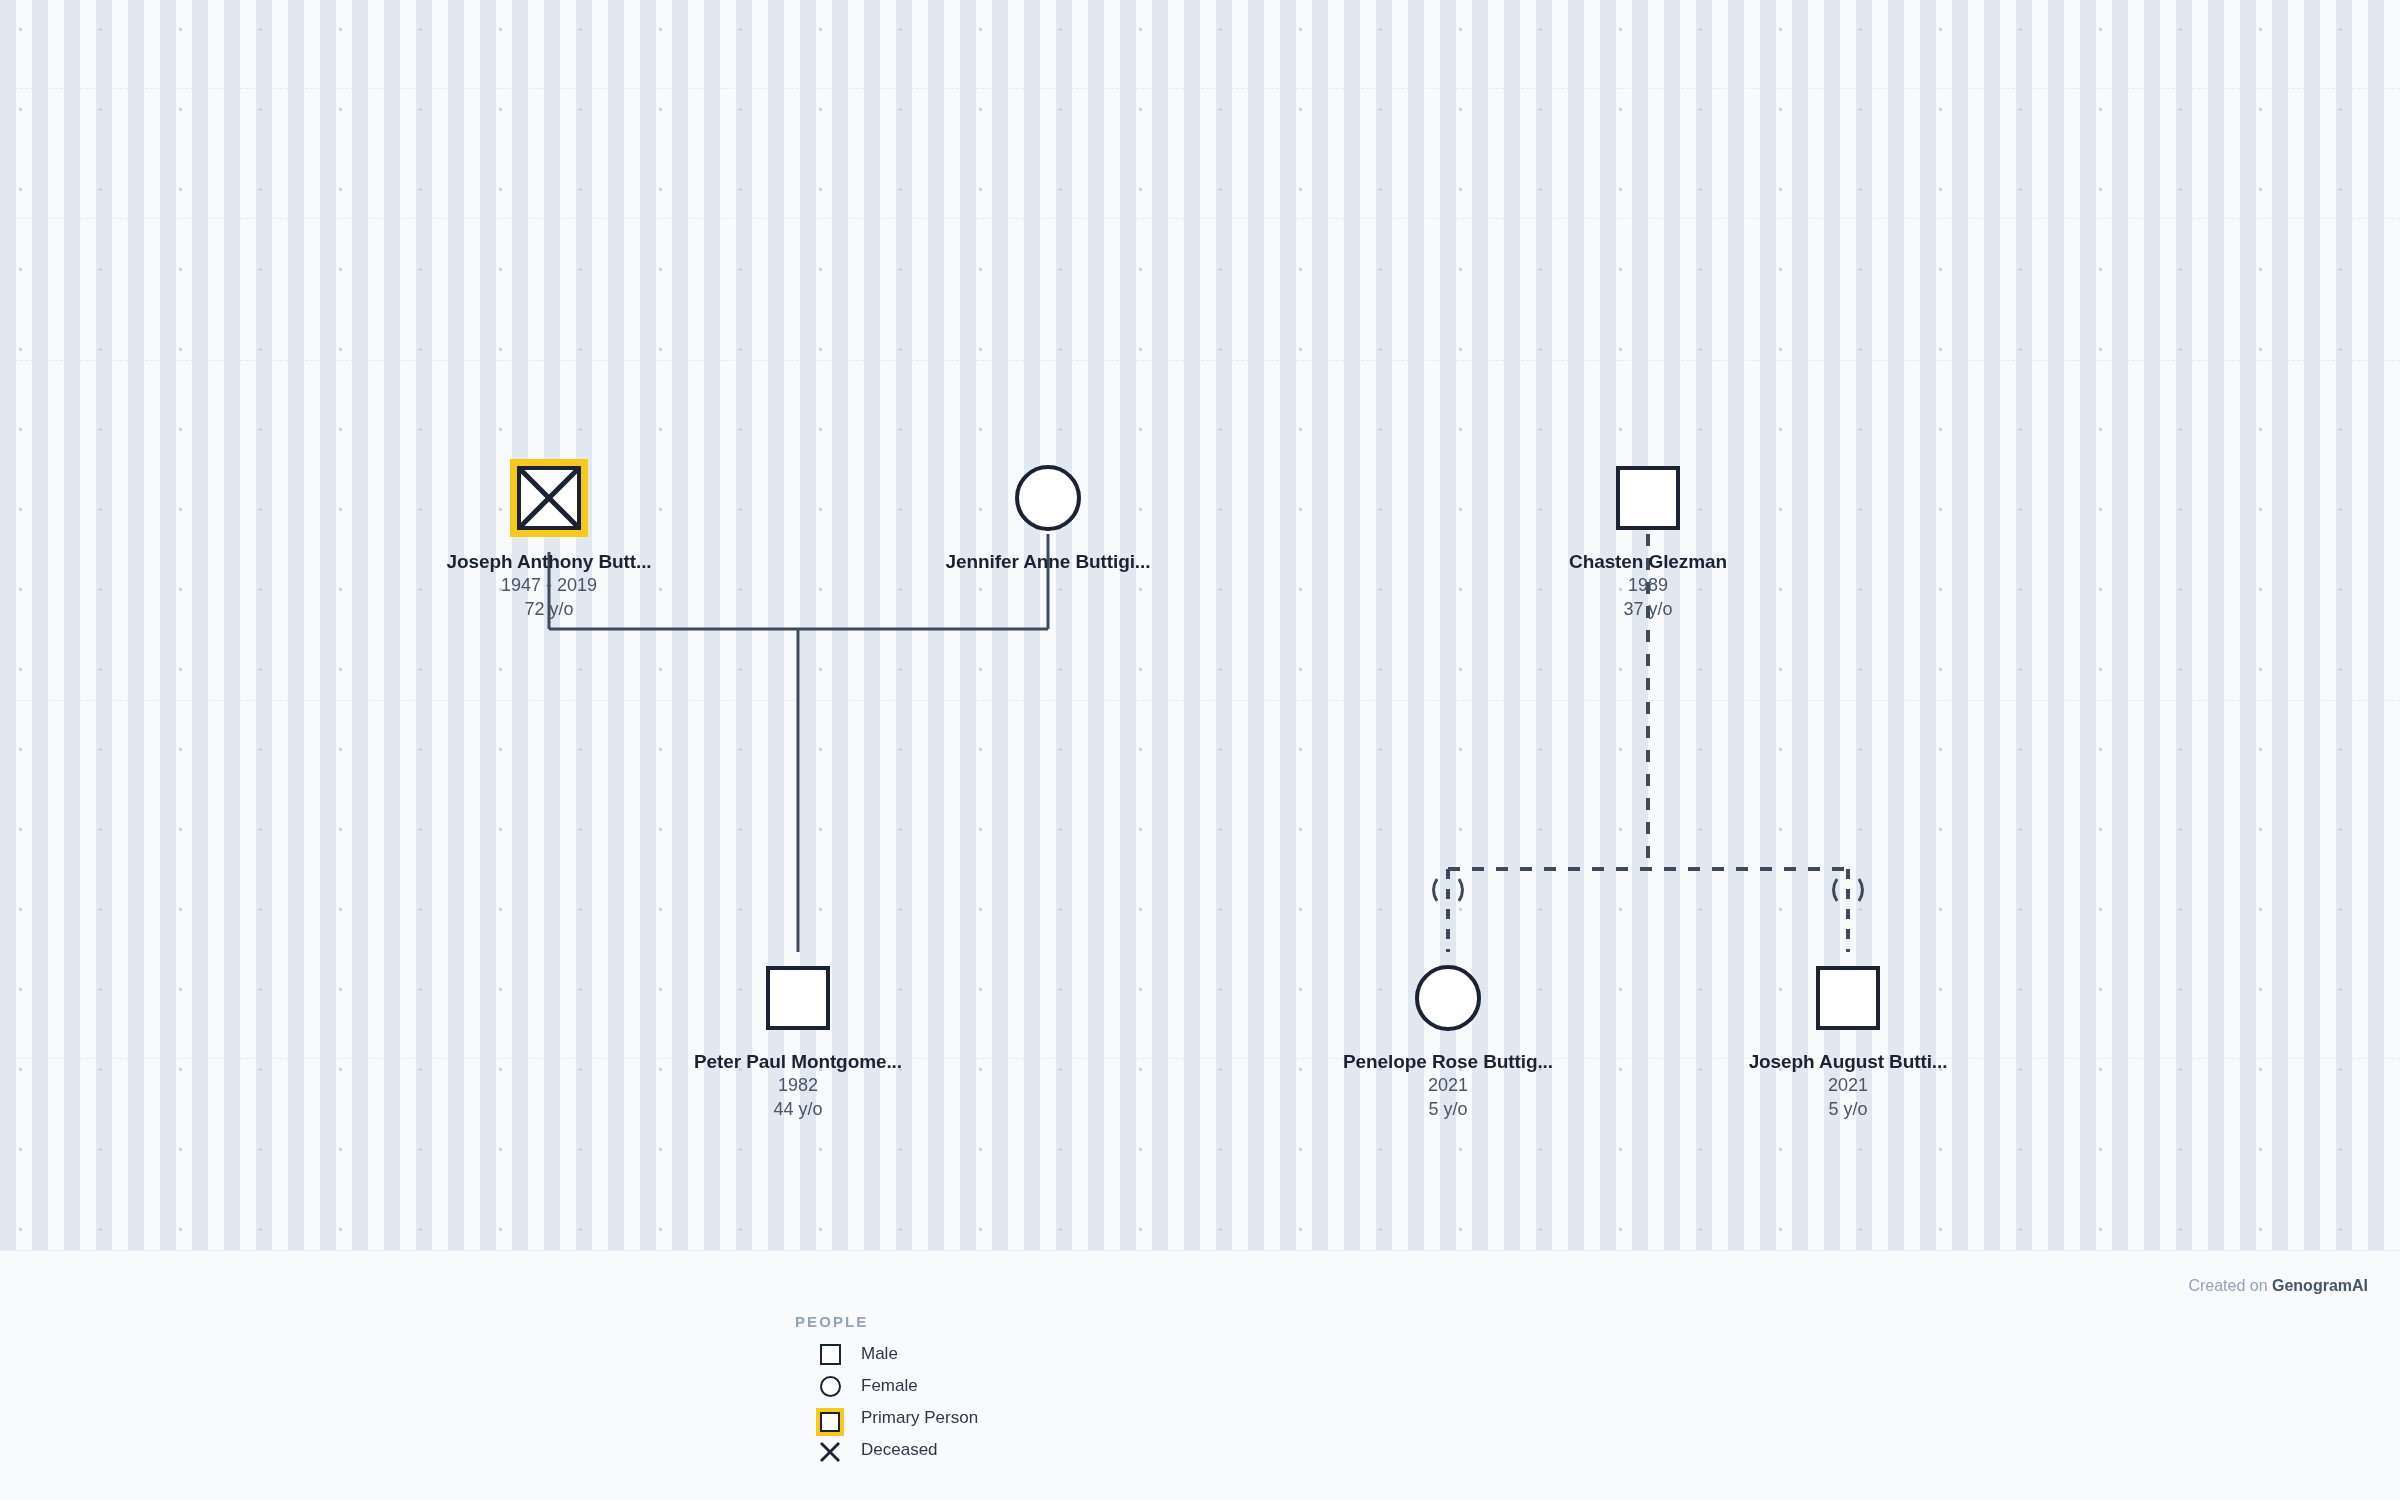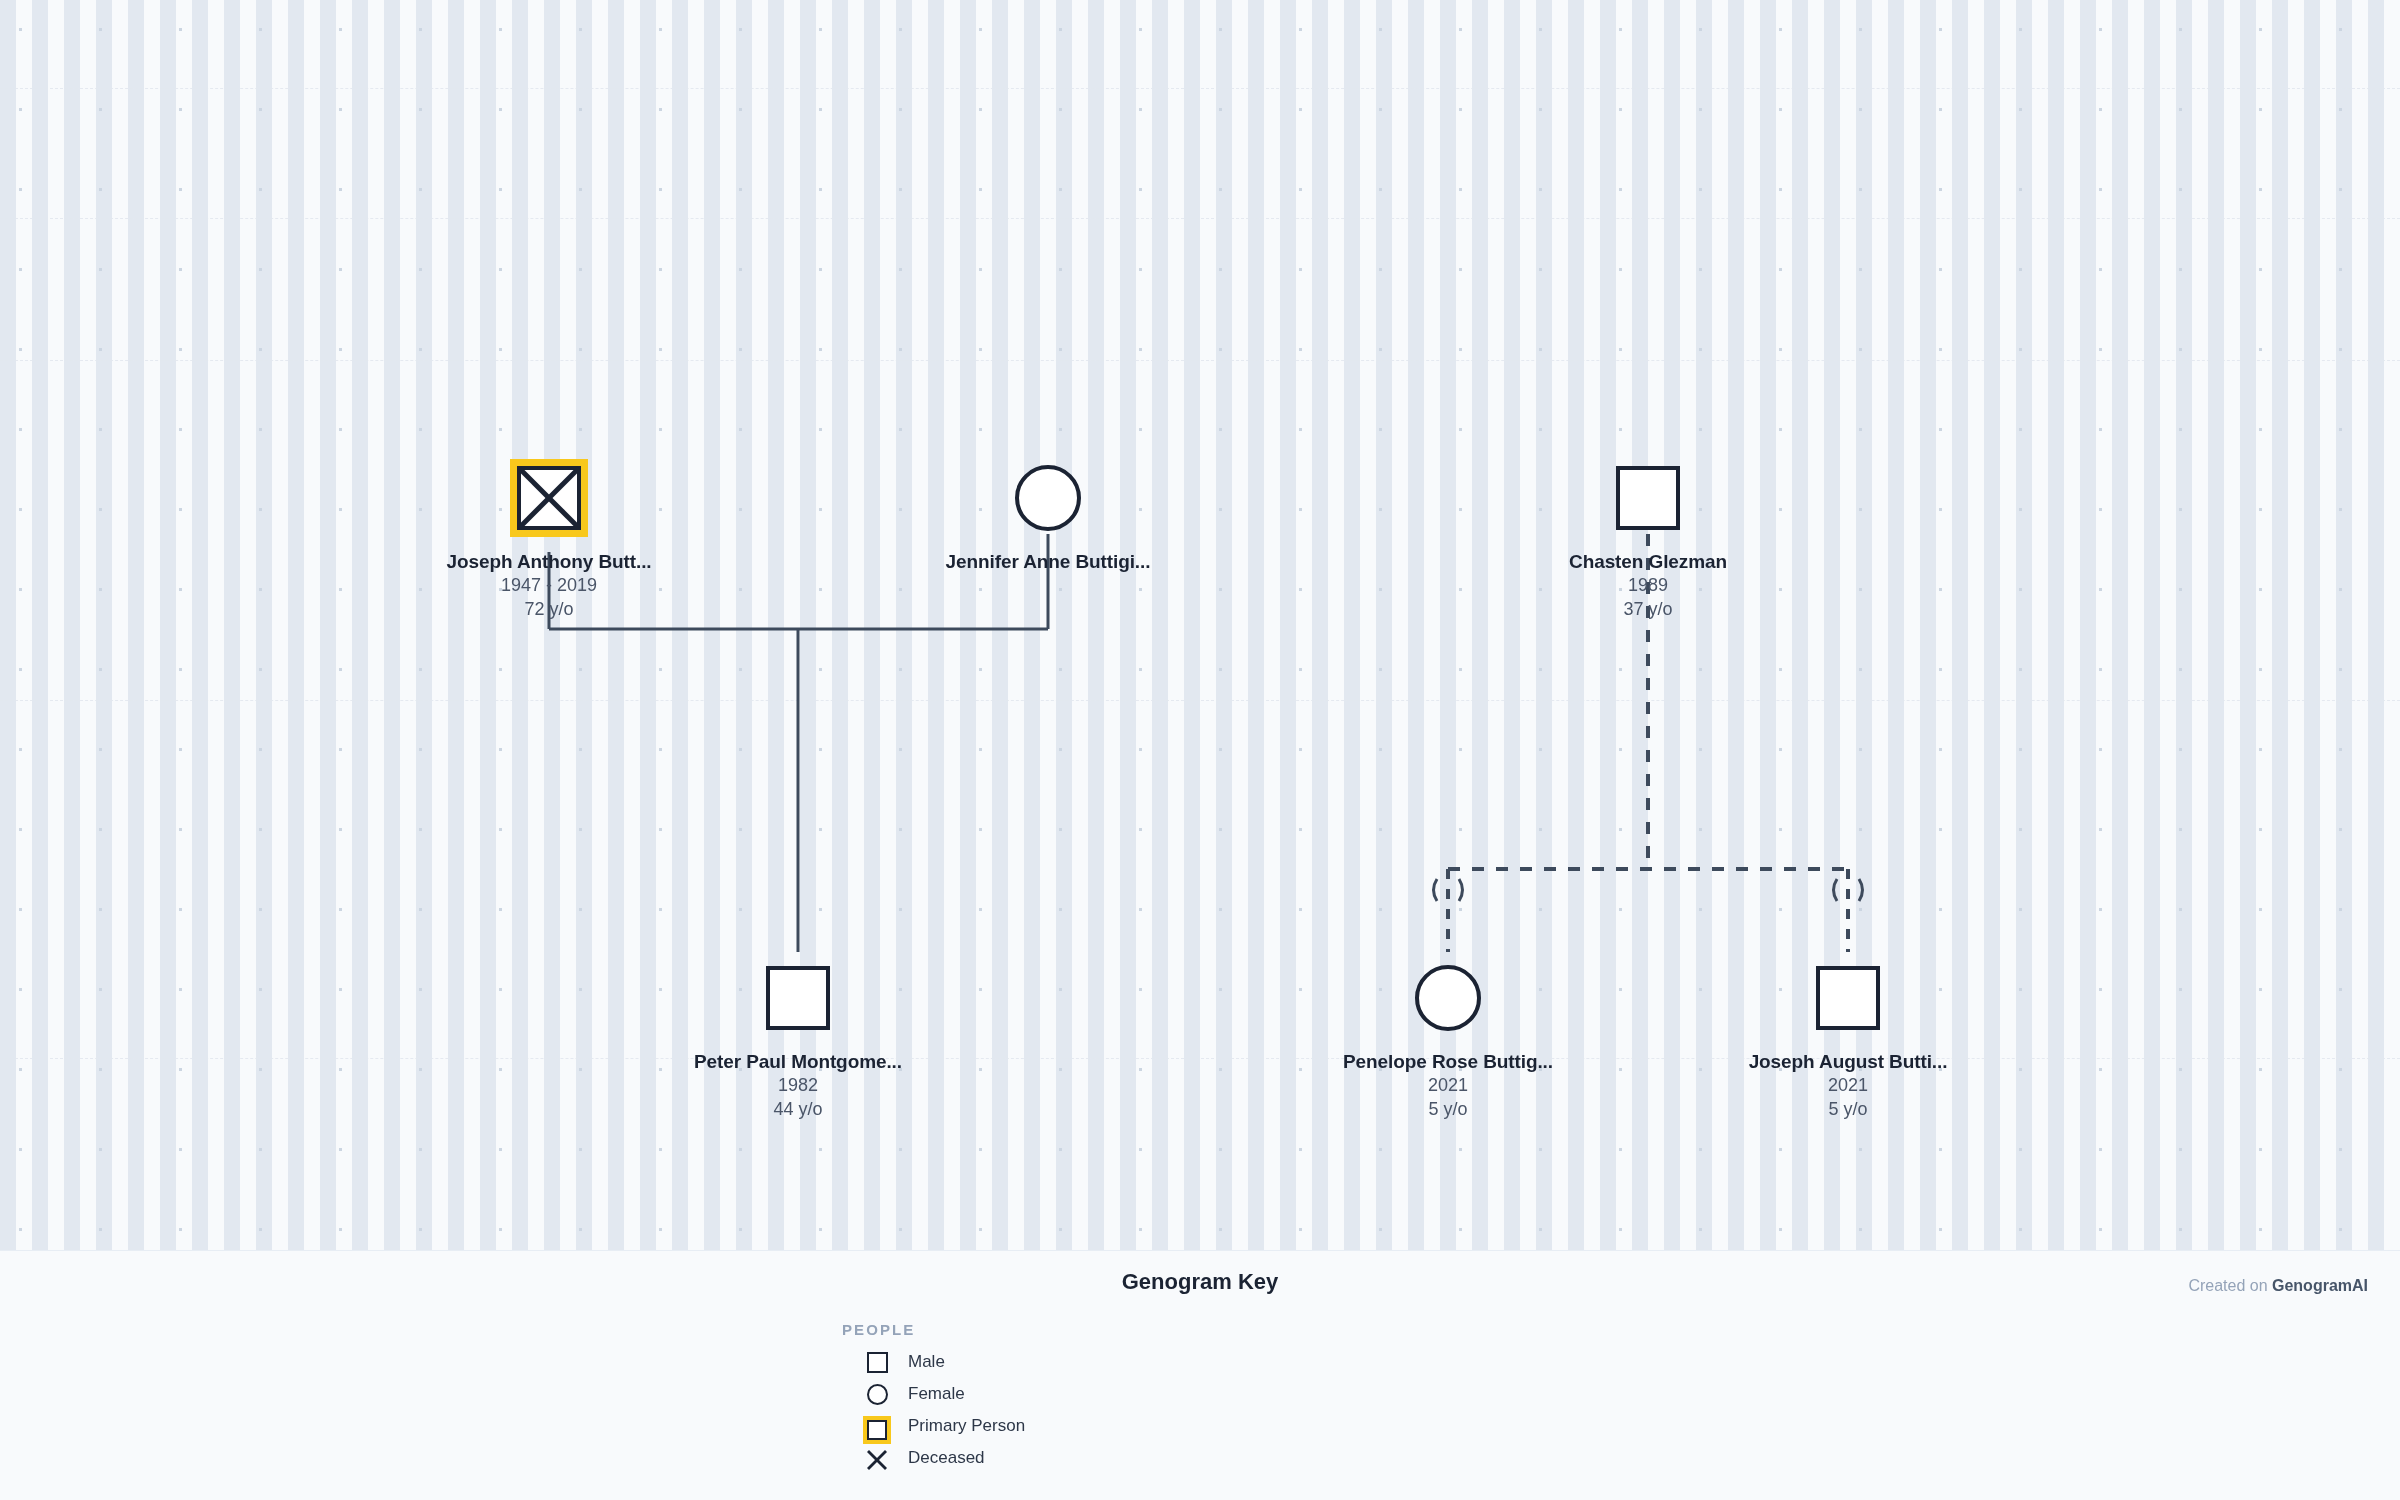--- a/index.html
+++ b/index.html
@@ -123,21 +123,21 @@
   }
   #key-title {
     position: absolute;
     left: 0; top: 18px;
     width: 2400px;
     text-align: center;
     font-size: 22px;
     font-weight: 700;
     color: #1B2333;
   }
-  .legend-col { position: absolute; top: 70px; margin-left: 47px; }
+  .legend-col { position: absolute; top: 62px; }
   #col-people { left: 795px; }
   #col-rel    { left: 1195px; }
   .legend-head {
     font-size: 15px;
     font-weight: 700;
     letter-spacing: 2.1px;
     color: #94A3B8;
     margin-bottom: 14px;
   }
   .legend-row {
@@ -268,21 +268,20 @@
           </div>
           <div class="node-name">Joseph August Butti...</div>
           <div class="node-dates">2021</div>
           <div class="node-age">5 y/o</div>
         </div>
       </div>
   </div>
 
   <div id="footer">
 
-    <div id="key-title">Genogram Key</div>
 
     <div class="legend-col" id="col-people">
       <div class="legend-head">PEOPLE</div>
 
       <div class="legend-row">
         <span class="legend-ico">
             <span class="lg-sq"></span>
           </span>
         <span class="legend-label">Male</span>
       </div>

